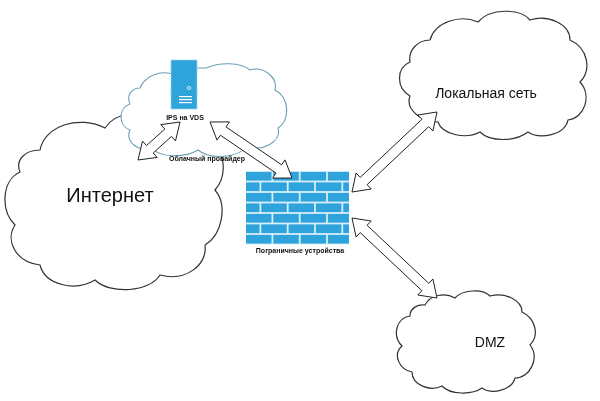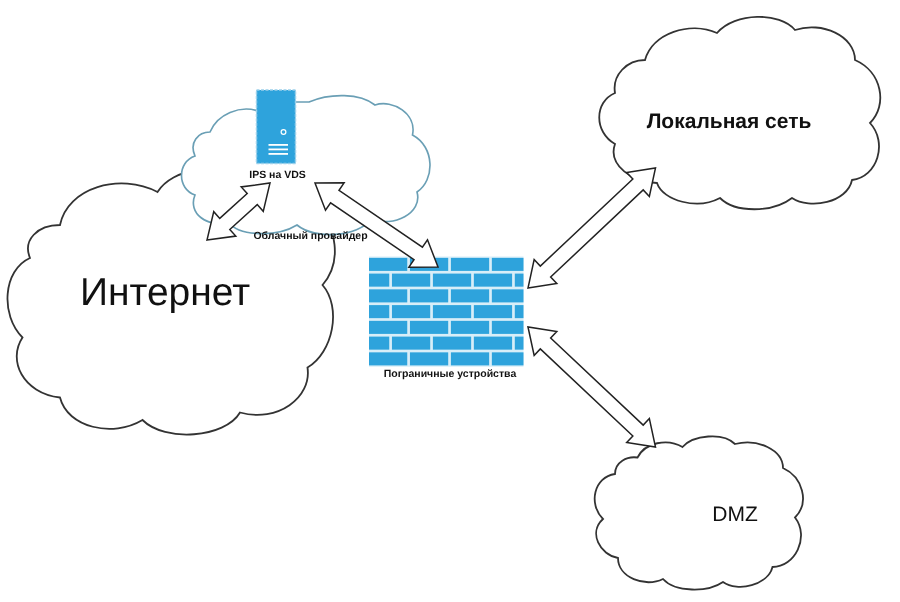--- a/index.html
+++ b/index.html
@@ -1,20 +1,20 @@
 <!DOCTYPE html>
 <html><head>
 <meta charset="utf-8">
 <style>
   html, body { margin: 0; padding: 0; background: #ffffff; }
   body { width: 600px; height: 401px; position: relative; overflow: hidden;
          font-family: "Liberation Sans", sans-serif; }
   svg { position: absolute; left: 0; top: 0; }
   .lbl { position: absolute; color: #111; white-space: nowrap; transform: translate(-50%, -50%); }
-  .big { font-size: 26px; }
+  .big { font-size: 20px; }
   .mid { font-size: 14px; }
   .small { font-size: 7px; font-weight: bold; }
 </style>
 </head>
 <body>
 
 <svg width="600" height="401" viewBox="0 0 600 401">
 
   <path fill="#fff" stroke="#333" stroke-width="1.2" d="M40,150 C45,125 80,115 105,128 C115,112 145,108 160,120 C180,112 205,122 210,140
        C225,150 228,175 215,190 C228,205 222,235 205,245 C208,265 185,282 160,275
@@ -81,17 +81,17 @@
 
   <g id="arrows">
       <polygon points="138.0,160.0 157.2,157.4 153.2,153.0 171.5,136.4 175.5,140.9 180.0,122.0 160.8,124.6 164.8,129.0 146.5,145.6 142.5,141.1" fill="#fff" stroke="#222" stroke-width="1"></polygon>
       <polygon points="210.0,122.0 217.0,140.1 220.4,135.2 276.0,173.1 272.6,178.1 292.0,178.0 285.0,159.9 281.6,164.8 226.0,126.9 229.4,121.9" fill="#fff" stroke="#222" stroke-width="1"></polygon>
       <polygon points="352.0,192.0 371.2,189.0 367.1,184.7 428.8,126.6 432.9,131.0 437.0,112.0 417.8,115.0 421.9,119.3 360.2,177.4 356.1,173.0" fill="#fff" stroke="#222" stroke-width="1"></polygon>
       <polygon points="352.0,218.0 356.1,237.0 360.2,232.6 421.9,290.7 417.8,295.0 437.0,298.0 432.9,279.0 428.8,283.4 367.1,225.3 371.2,221.0" fill="#fff" stroke="#222" stroke-width="1"></polygon>
     </g>
 </svg>
 
 <div class="lbl big" style="left:110px; top:195px;">Интернет</div>
-<div class="lbl mid" style="left:486px; top:80px;font-weight:bold;">Локальная сеть</div>
+<div class="lbl mid" style="left:486px; top:93px;">Локальная сеть</div>
 <div class="lbl mid" style="left:472px; top:342px;margin-left:18px;">DMZ</div>
 <div class="lbl small" style="left:185px; top:117px;">IPS на VDS</div>
 <div class="lbl small" style="left:207px; top:158px;">Облачный провайдер</div>
 <div class="lbl small" style="left:300px; top:250px;">Пограничные устройства</div>
 
 </body></html>

